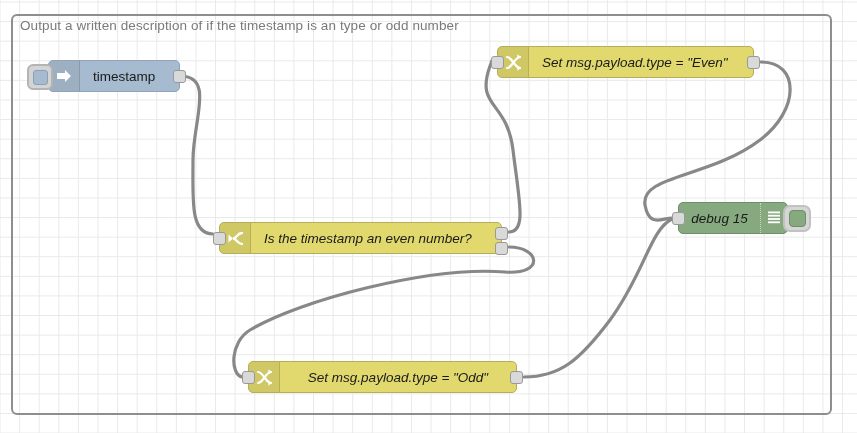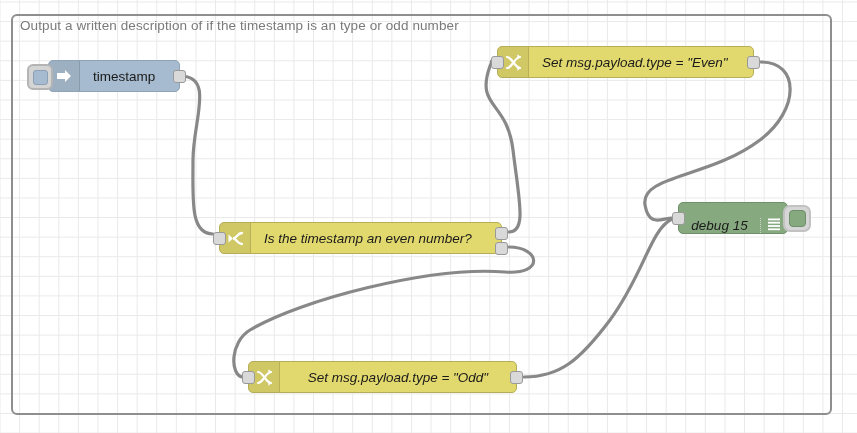--- a/index.html
+++ b/index.html
@@ -156,21 +156,20 @@
   .node.switch .icon-box { background: rgba(0,0,0,0.08); }
   #node-switch { left: 219px; top: 222px; width: 283px; }
   #node-switch .port.out.o1 { top: 4px; }
   #node-switch .port.out.o2 { top: 19px; }
 
   
   .node.debug {
     left: 678px; top: 202px; width: 110px;
     background: #87a980;
     border-color: #6f8f69;
-    align-items: flex-end;
   }
   .node.debug .label {
     justify-content: center;
     padding: 0 8px;
     border-right: 1px dotted rgba(255,255,255,0.55);
   }
   .node.debug .dbg-lines {
     width: 26px;
     display: flex;
     align-items: center;

